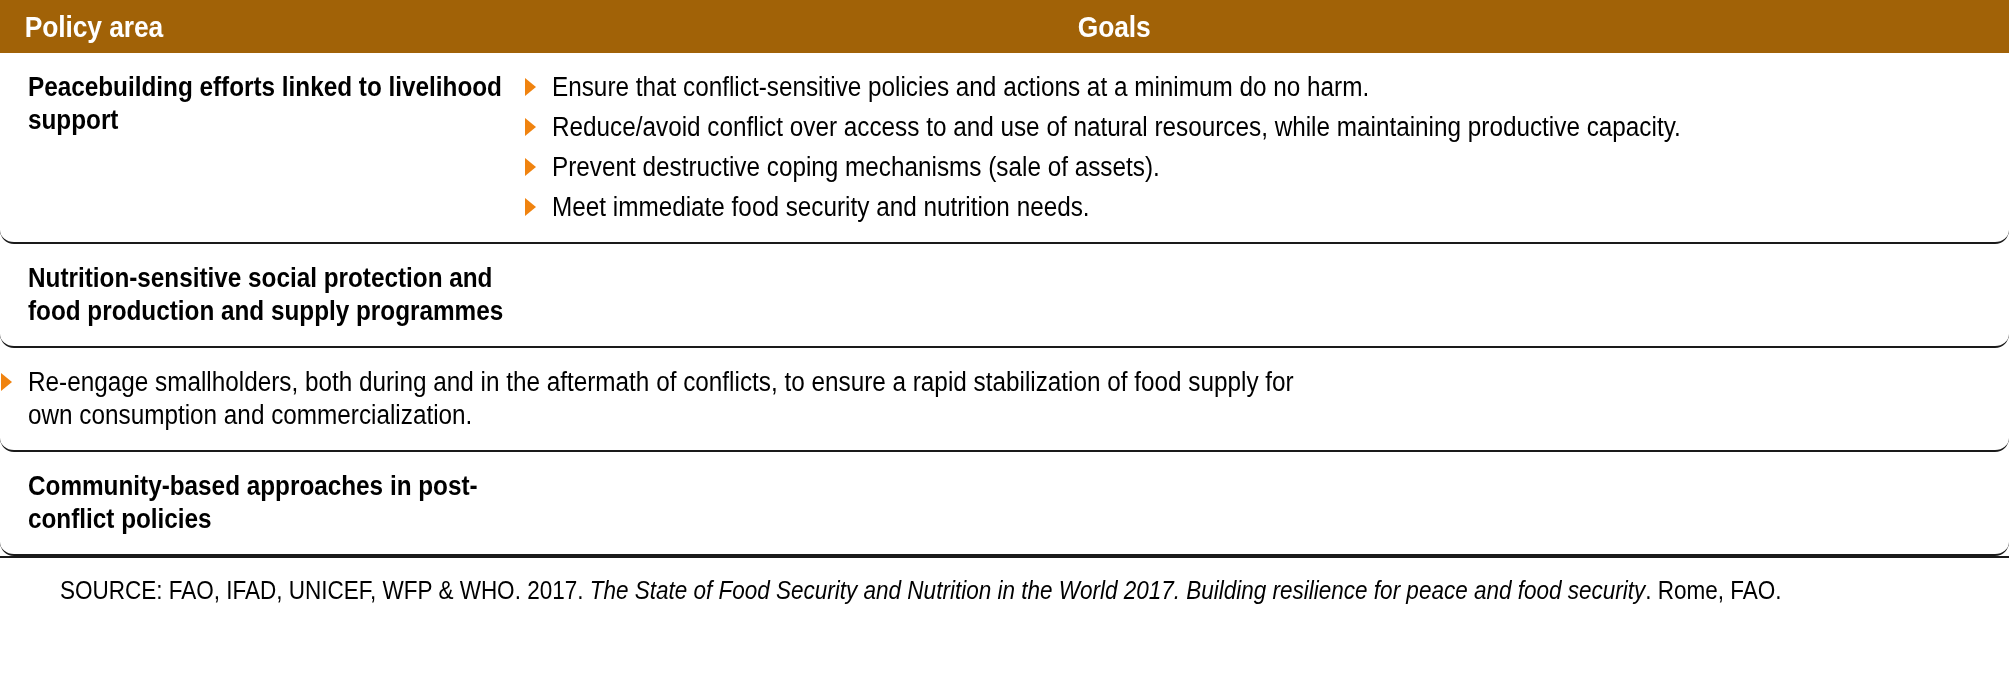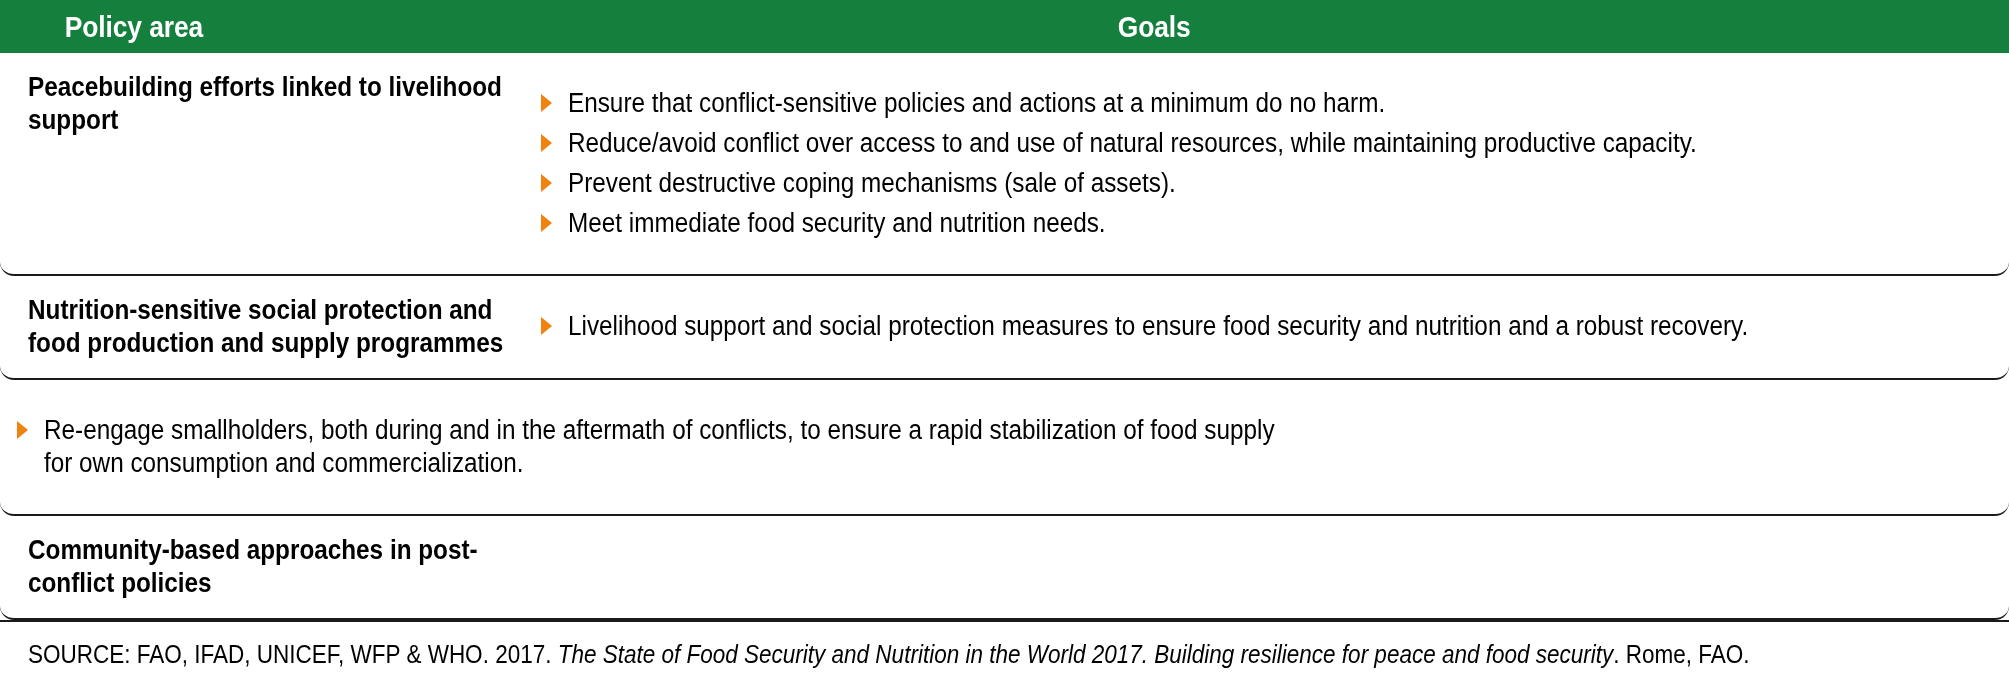--- a/index.html
+++ b/index.html
@@ -17,25 +17,24 @@
 
   .table-wrap {
     width: 2009px;
     box-sizing: border-box;
     padding: 0;
   }
 
   
   .head-bar {
     height: 53px;
-    background: #15803d;
+    background: #a16207;
     display: flex;
     align-items: center;
     box-sizing: border-box;
-    padding-left: 40px;
   }
   .head-cell {
     color: #ffffff;
     font-weight: bold;
     font-size: 30px;
     letter-spacing: -0.1px;
     transform: scaleX(0.88);
     transform-origin: left center;
     white-space: nowrap;
   }
@@ -69,21 +68,21 @@
     font-weight: bold;
     font-size: 27px;
     line-height: 33px;
     transform: scaleX(0.90);
     transform-origin: left top;
     width: 111%;
   }
 
   .goal-list {
     list-style: none;
-    margin: 16px;
+    margin: 0;
     padding: 0;
   }
   .goal-item {
     display: flex;
     align-items: flex-start;
     margin-bottom: 7px;
   }
   .goal-item:last-child { margin-bottom: 0; }
 
   .bullet-icon {
@@ -104,20 +103,21 @@
 
   
   .source-rule {
     height: 2px;
     background: #1a1a1a;
     margin-top: 0;
   }
   .source-box {
     padding: 16px 20px 10px 28px;
     box-sizing: border-box;
+    margin-left: 32px;
   }
   .source-text {
     font-size: 25px;
     line-height: 33px;
     transform: scaleX(0.90);
     transform-origin: left top;
     width: 111%;
   }
   .source-text i { font-style: italic; }
 </style>
@@ -174,32 +174,20 @@
               </span>
               <span class="goal-text">Meet immediate food security and nutrition needs.</span>
             </li>
           </ul>
         </div>
       </div>
       <div class="row">
         <div class="col-policy">
           <div class="policy-text">Nutrition-sensitive social protection and food production and supply programmes</div>
         </div>
-        <div class="col-goals">
-          <ul class="goal-list">
-            <li class="goal-item">
-              <span class="bullet-icon">
-                <svg width="13" height="18" viewBox="0 0 13 18">
-                  <path d="M1 0 L12 9 L1 18 Z" fill="#F0830F"></path>
-                </svg>
-              </span>
-              <span class="goal-text">Livelihood support and social protection measures to ensure food security and nutrition and a robust recovery.</span>
-            </li>
-          </ul>
-        </div>
       </div>
       <div class="row">
         <div class="col-goals">
           <ul class="goal-list">
             <li class="goal-item">
               <span class="bullet-icon">
                 <svg width="13" height="18" viewBox="0 0 13 18">
                   <path d="M1 0 L12 9 L1 18 Z" fill="#F0830F"></path>
                 </svg>
               </span>

